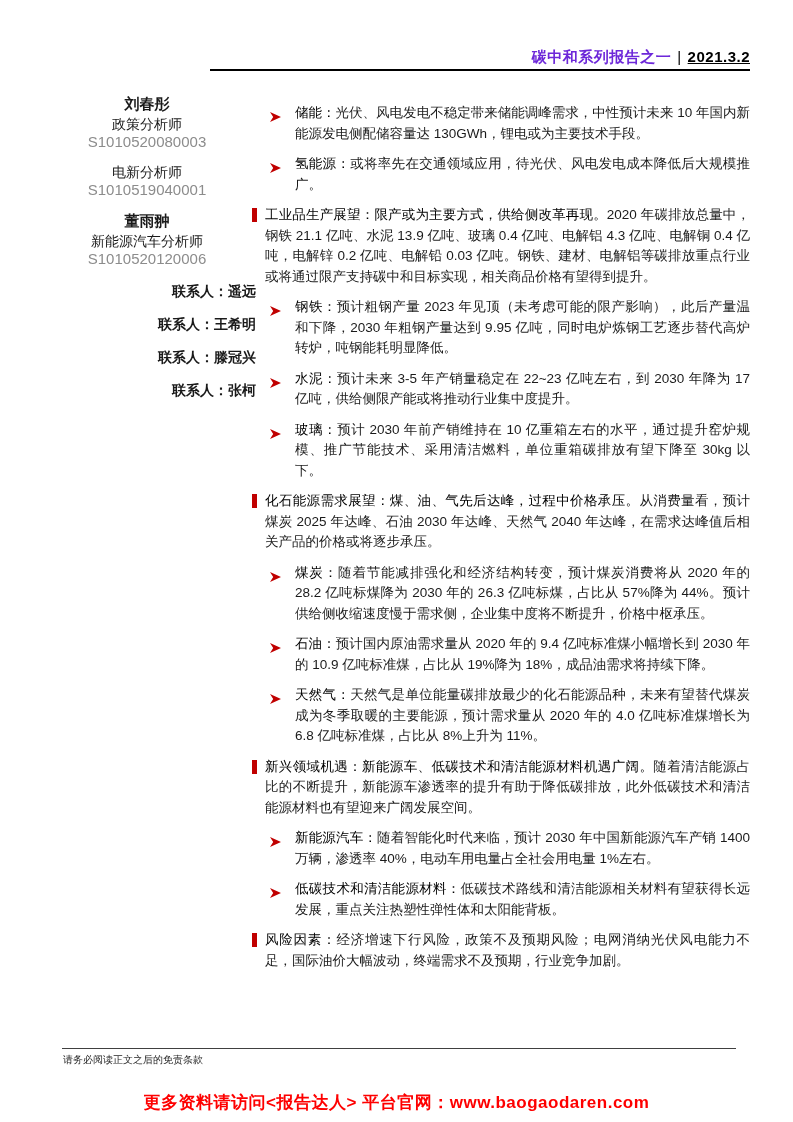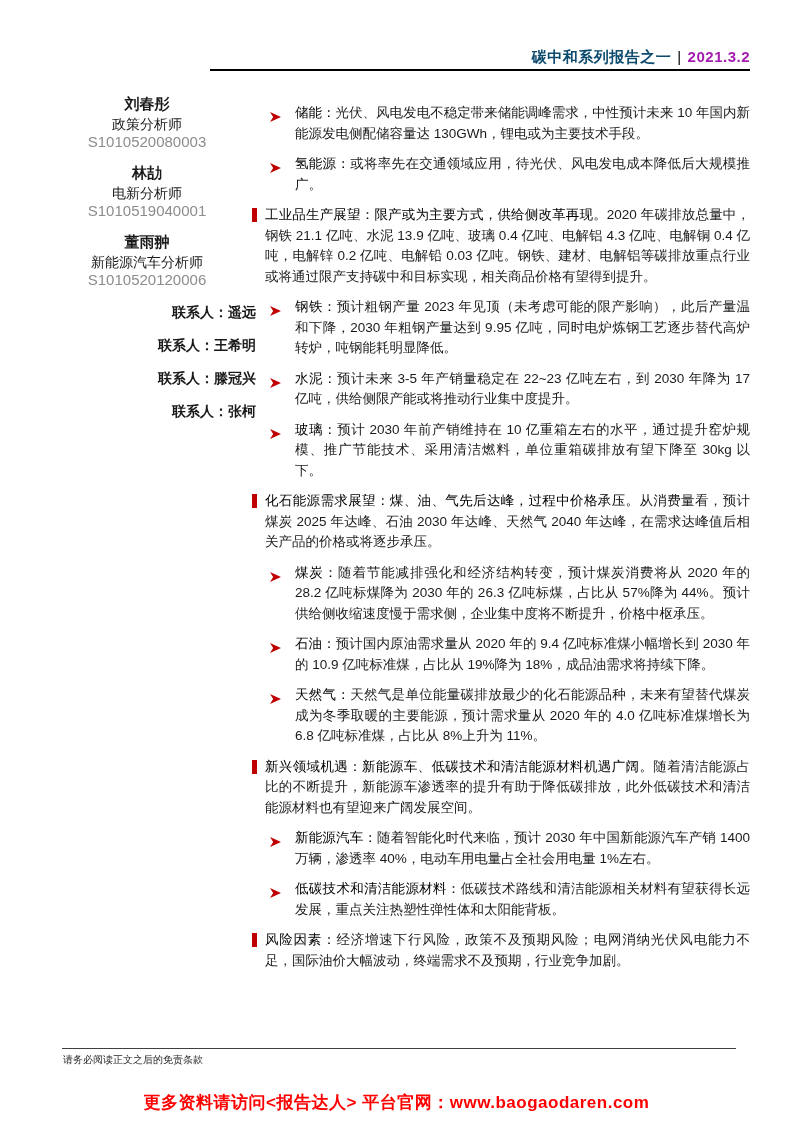--- a/index.html
+++ b/index.html
@@ -1,23 +1,23 @@
 <!DOCTYPE html>
 <html><head>
 <meta charset="utf-8">
 <style>
   html,body{margin:0;padding:0;background:#ffffff;}
   body{width:793px;height:1122px;font-family:"Liberation Sans","DejaVu Sans",sans-serif;color:#1a1a1a;}
   .page{position:relative;width:793px;height:1122px;background:#fff;overflow:hidden;}
 
   
   .header-text{position:absolute;top:48px;right:43px;font-size:15px;font-weight:bold;letter-spacing:.5px;white-space:nowrap;}
-  .header-series{color:#0c4a6e;}
+  .header-series{color:#6d28d9;}
   .header-sep{color:#000;padding:0 6px;font-weight:normal;}
-  .header-date{color:#a21caf;}
+  .header-date{color:#000000;text-decoration:underline;}
   .header-rule{position:absolute;left:210px;top:69px;width:540px;height:2px;background:#000;}
 
   
   .sidebar{position:absolute;left:38px;top:94px;width:218px;text-align:center;}
   .analyst{margin-bottom:13px;}
   .analyst-name{font-size:15px;font-weight:bold;line-height:19px;}
   .analyst-role{font-size:14px;line-height:18px;margin-top:2px;}
   .analyst-code{font-size:15px;line-height:16px;color:#8c8c8c;margin-top:1px;text-align:center;}
   .contacts{margin-top:16px;}
   .contact{font-size:14px;font-weight:bold;line-height:16px;margin-bottom:17px;text-align:right;}
@@ -47,21 +47,20 @@
   </div>
   <div class="header-rule"></div>
 
   <div class="sidebar">
     <div class="analyst">
       <div class="analyst-name">刘春彤</div>
       <div class="analyst-role">政策分析师</div>
       <div class="analyst-code">S1010520080003</div>
     </div>
     <div class="analyst">
-      <div class="analyst-name">林劼</div>
       <div class="analyst-role">电新分析师</div>
       <div class="analyst-code">S1010519040001</div>
     </div>
     <div class="analyst">
       <div class="analyst-name">董雨翀</div>
       <div class="analyst-role">新能源汽车分析师</div>
       <div class="analyst-code">S1010520120006</div>
     </div>
     <div class="contacts">
       <div class="contact">联系人：遥远</div>

